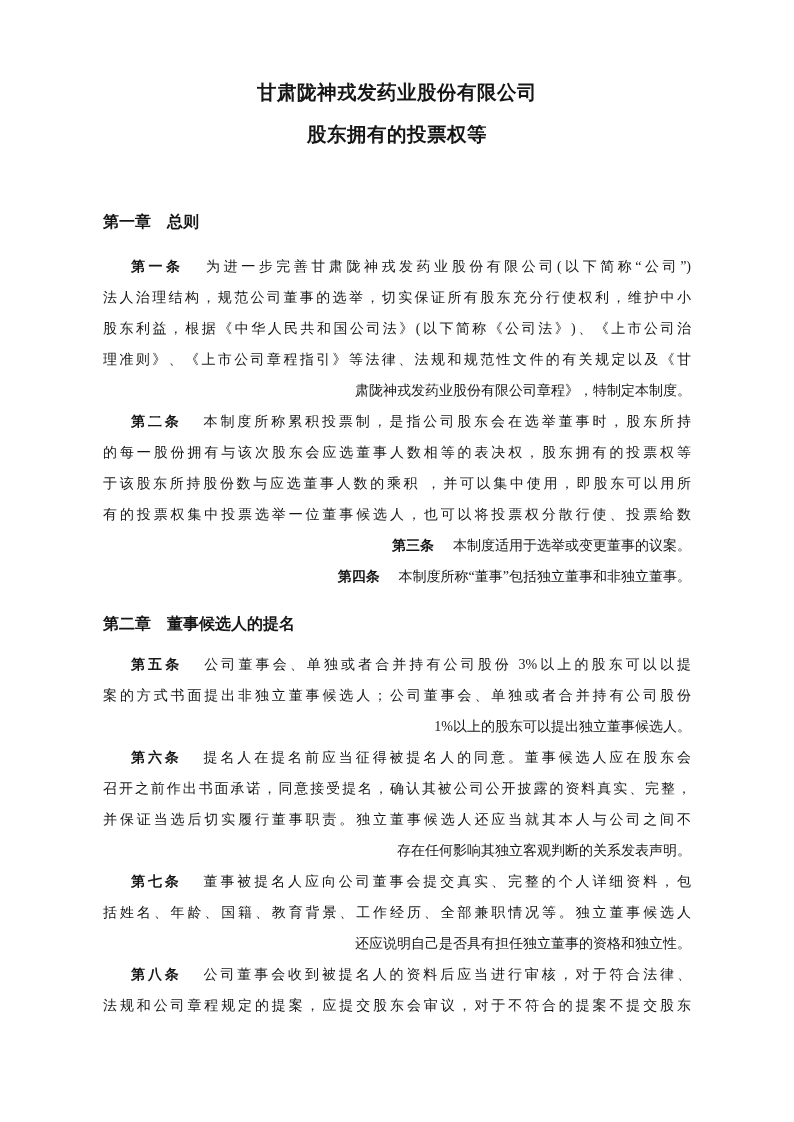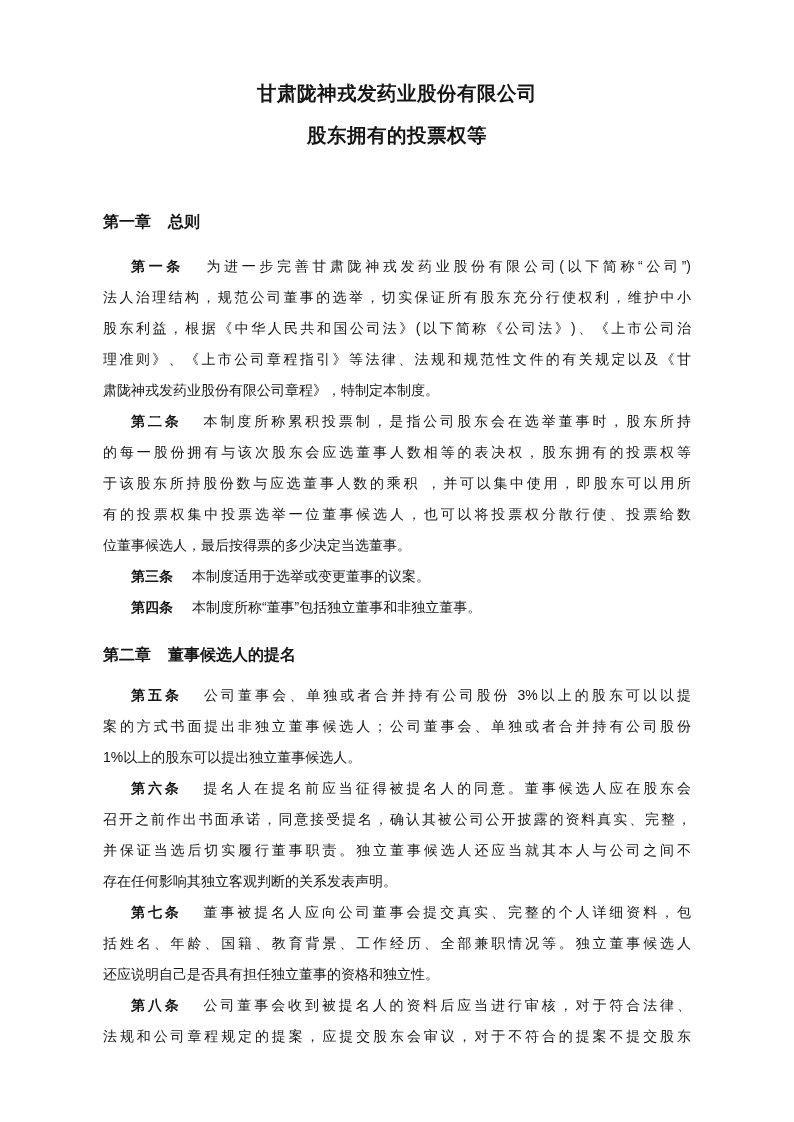--- a/index.html
+++ b/index.html
@@ -7,21 +7,21 @@
     padding: 0;
     background: #ffffff;
   }
   .page {
     position: relative;
     width: 794px;
     height: 1122px;
     margin: 0 auto;
     background: #ffffff;
     color: #161616;
-    font-family: Liberation Sans, sans-serif;
+    font-family: Liberation Serif, serif;
     box-sizing: border-box;
     padding: 78px 103px 0 103px;
     overflow: hidden;
   }
   .doc-title {
     text-align: center;
     font-size: 19.5px;
     font-weight: bold;
     line-height: 30px;
     letter-spacing: 0.5px;
@@ -42,21 +42,21 @@
     margin-top: 56px;
     margin-bottom: 14px;
   }
   .article {
     font-size: 14px;
     line-height: 31px;
     margin: 0;
   }
   .line {
     display: block;
-    text-align: left;
+    text-align: right;
   }
   .line.just {
     text-align: justify;
     text-align-last: justify;
   }
   .line.first {
     text-indent: 2em;
   }
   .lbl {
     font-weight: bold;
@@ -79,21 +79,20 @@
         <div class="line just">法人治理结构，规范公司董事的选举，切实保证所有股东充分行使权利，维护中小</div>
         <div class="line just">股东利益，根据《中华人民共和国公司法》(以下简称《公司法》)、《上市公司治</div>
         <div class="line just">理准则》、《上市公司章程指引》等法律、法规和规范性文件的有关规定以及《甘</div>
         <div class="line">肃陇神戎发药业股份有限公司章程》，特制定本制度。</div>
       </div>
       <div class="article">
         <div class="line first just"><b class="lbl">第二条</b><span class="gap"></span>本制度所称累积投票制，是指公司股东会在选举董事时，股东所持</div>
         <div class="line just">的每一股份拥有与该次股东会应选董事人数相等的表决权，股东拥有的投票权等</div>
         <div class="line just">于该股东所持股份数与应选董事人数的乘积 ，并可以集中使用，即股东可以用所</div>
         <div class="line just">有的投票权集中投票选举一位董事候选人，也可以将投票权分散行使、投票给数</div>
-        <div class="line">位董事候选人，最后按得票的多少决定当选董事。</div>
       </div>
       <div class="article">
         <div class="line first"><b class="lbl">第三条</b><span class="gap"></span>本制度适用于选举或变更董事的议案。</div>
       </div>
       <div class="article">
         <div class="line first"><b class="lbl">第四条</b><span class="gap"></span>本制度所称“董事”包括独立董事和非独立董事。</div>
       </div>
       <div class="chapter-heading">第二章  董事候选人的提名</div>
       <div class="article">
         <div class="line first just"><b class="lbl">第五条</b><span class="gap"></span>公司董事会、单独或者合并持有公司股份 3%以上的股东可以以提</div>

